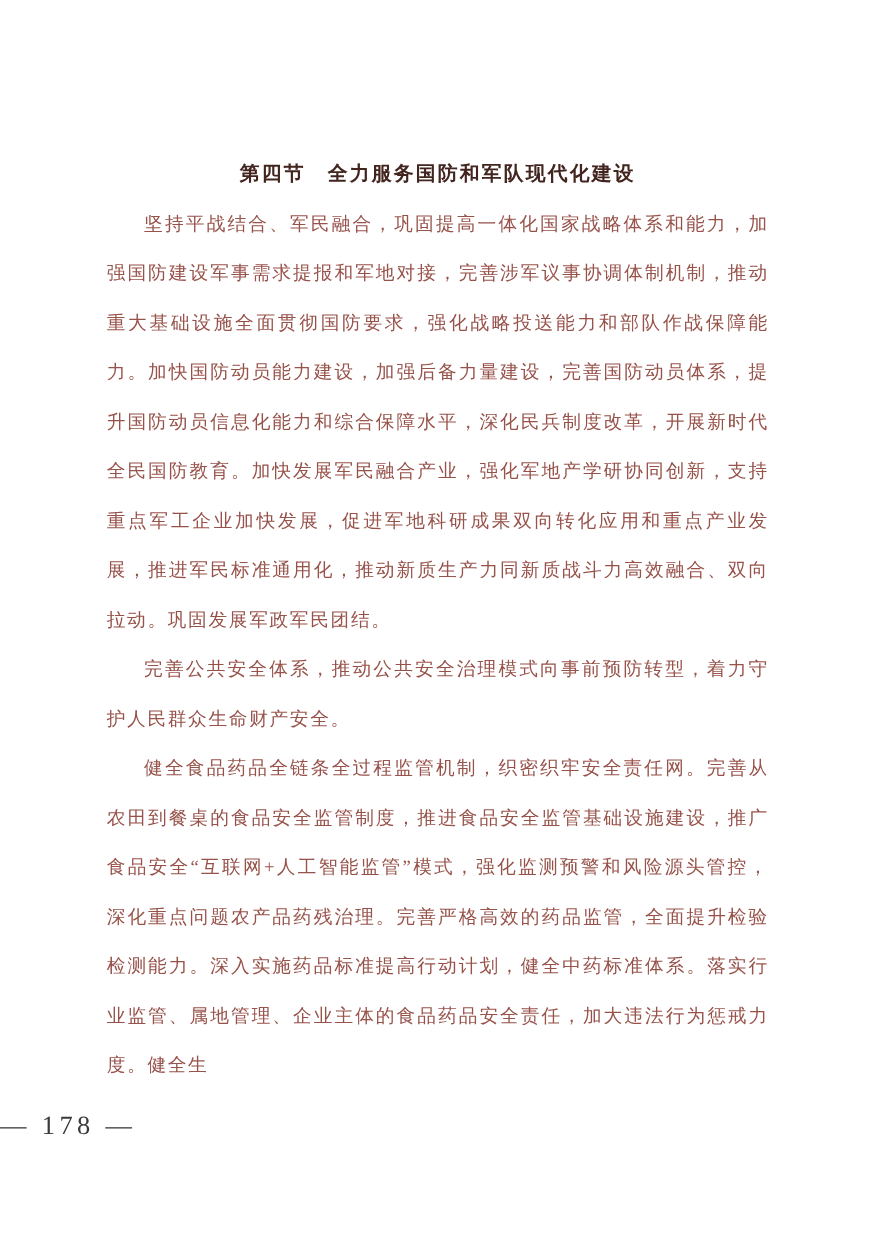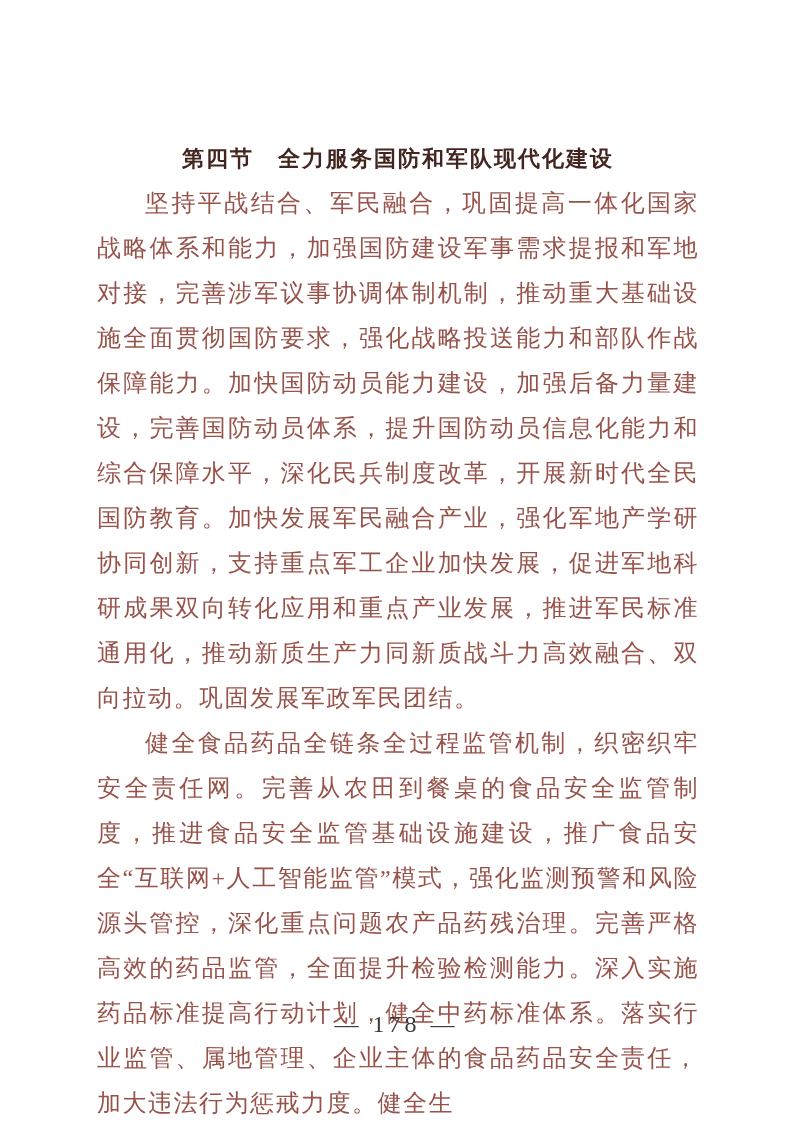--- a/index.html
+++ b/index.html
@@ -16,52 +16,52 @@
     font-family: "Liberation Serif", serif;
   }
   .content {
     position: absolute;
     left: 97px;
     top: 136px;
     width: 602px;
   }
   .heading {
     margin: 0;
-    font-size: 22px;
+    font-size: 18px;
     line-height: 45px;
     font-weight: bold;
     text-align: center;
     color: #42251f;
     letter-spacing: 2px;
   }
   .para {
     margin: 0;
-    font-size: 24px;
+    font-size: 17px;
     line-height: 45px;
     color: #97524a;
     text-indent: 2em;
     text-align: justify;
     text-justify: inter-ideograph;
     letter-spacing: 1.5px;
   }
   .page-number {
     position: absolute;
     left: 0;
     right: 0;
     top: 1008px;
-    text-align: center;
     font-size: 24px;
     line-height: 32px;
     color: #3a3a3a;
     letter-spacing: 4px;
   }
 </style>
 </head>
 <body>
 
 <div class="page">
   <div class="content">
     <h2 class="heading">第四节　全力服务国防和军队现代化建设</h2>
     <p class="para">坚持平战结合、军民融合，巩固提高一体化国家战略体系和能力，加强国防建设军事需求提报和军地对接，完善涉军议事协调体制机制，推动重大基础设施全面贯彻国防要求，强化战略投送能力和部队作战保障能力。加快国防动员能力建设，加强后备力量建设，完善国防动员体系，提升国防动员信息化能力和综合保障水平，深化民兵制度改革，开展新时代全民国防教育。加快发展军民融合产业，强化军地产学研协同创新，支持重点军工企业加快发展，促进军地科研成果双向转化应用和重点产业发展，推进军民标准通用化，推动新质生产力同新质战斗力高效融合、双向拉动。巩固发展军政军民团结。</p>
+    <p class="para">完善公共安全体系，推动公共安全治理模式向事前预防转型，着力守护人民群众生命财产安全。</p>
     <p class="para">健全食品药品全链条全过程监管机制，织密织牢安全责任网。完善从农田到餐桌的食品安全监管制度，推进食品安全监管基础设施建设，推广食品安全“互联网+人工智能监管”模式，强化监测预警和风险源头管控，深化重点问题农产品药残治理。完善严格高效的药品监管，全面提升检验检测能力。深入实施药品标准提高行动计划，健全中药标准体系。落实行业监管、属地管理、企业主体的食品药品安全责任，加大违法行为惩戒力度。健全生</p>
   </div>
   <div class="page-number">— 178 —</div>
 </div>
 
 </body></html>

